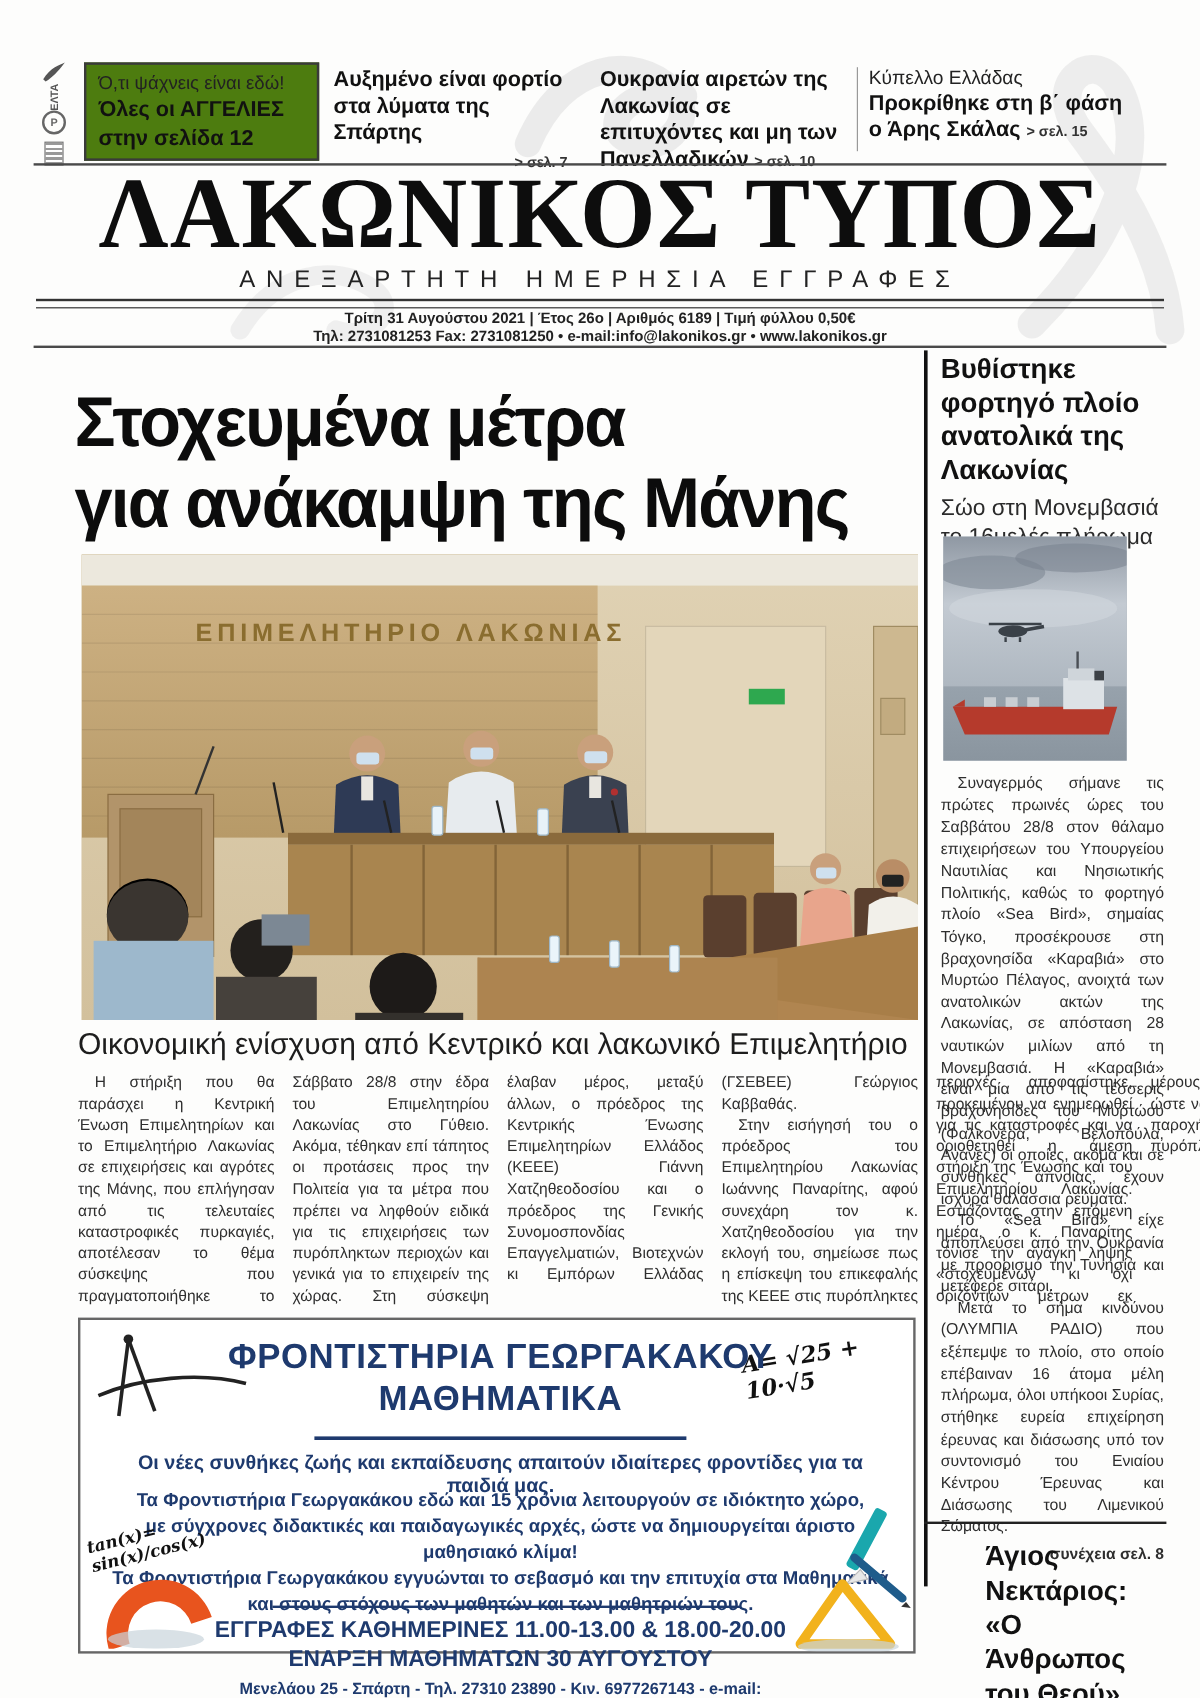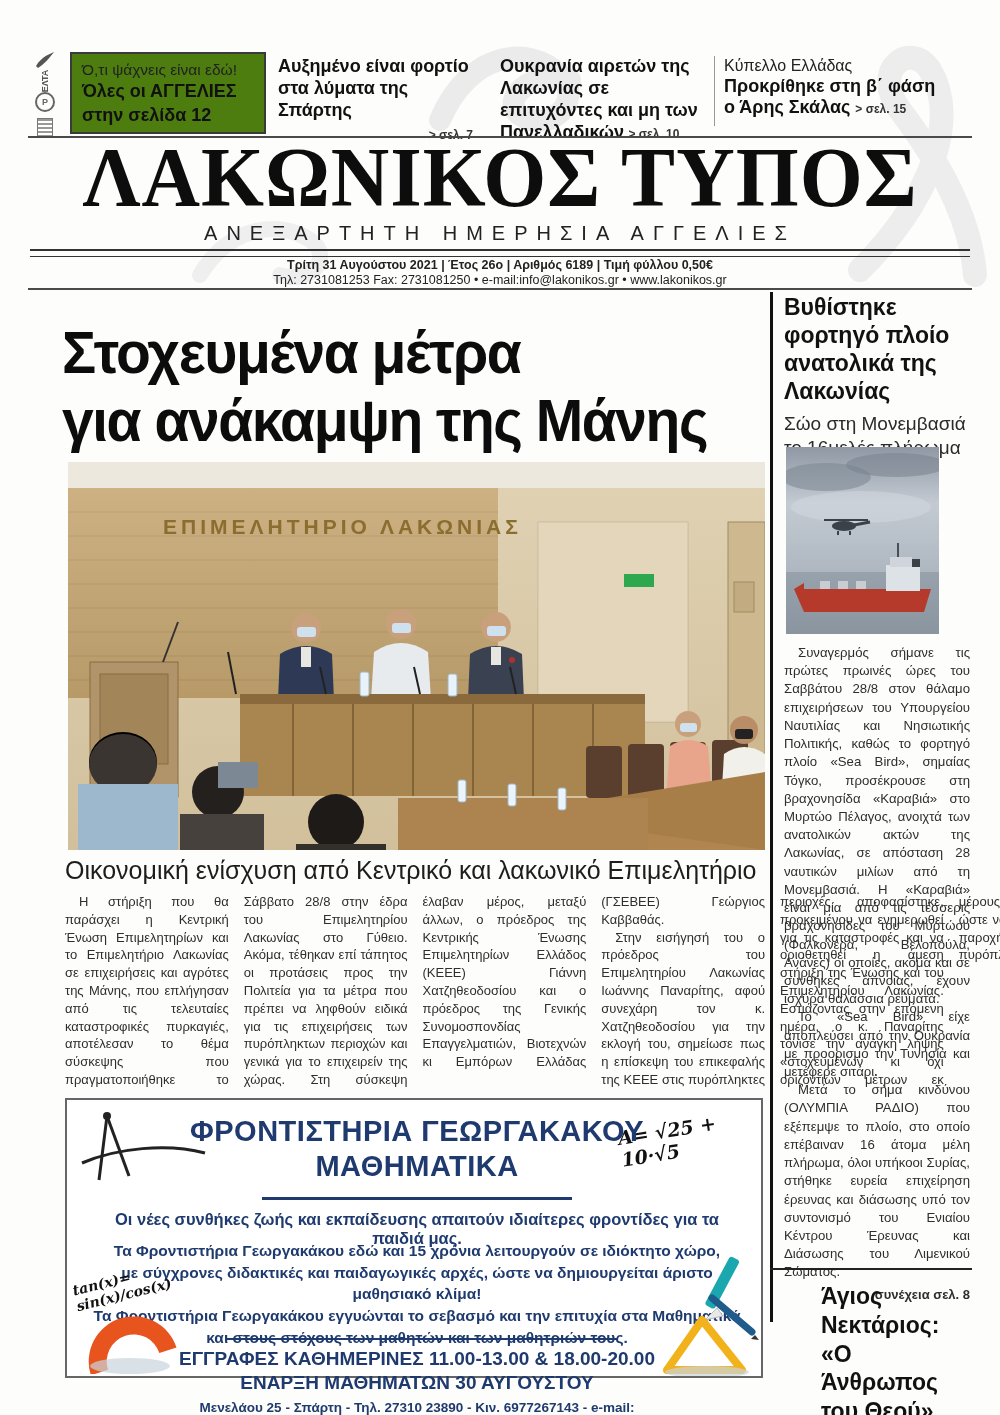--- a/index.html
+++ b/index.html
@@ -29,21 +29,21 @@
   .wm{color:#d9d9d9;opacity:.65;font-family:"DejaVu Serif",serif;font-style:italic;pointer-events:none;}
 
   
   .mast-title{left:40px;top:138px;width:920px;text-align:center;
               font-family:"Liberation Serif","DejaVu Serif",serif;font-weight:bold;
               font-size:81px;line-height:1.0;color:#0d0d0d;letter-spacing:1px;transform:scaleY(1.04);}
   .mast-sub{left:40px;top:222px;width:920px;text-align:center;font-size:20px;letter-spacing:9px;
             color:#222;font-weight:500;}
   .dblrule{left:30px;top:249px;width:940px;height:5px;border-top:2px solid #333;border-bottom:1px solid #333;}
   .dateline{left:40px;top:258px;width:920px;text-align:center;font-size:12.5px;font-weight:bold;color:#222;}
-  .contact{left:40px;top:273px;width:920px;text-align:center;font-size:12.5px;font-weight:normal;color:#222;}
+  .contact{left:40px;top:273px;width:920px;text-align:center;font-size:12.5px;font-weight:bold;color:#222;}
   .mastrule{left:28px;top:288px;width:944px;height:2px;background:#4a4a4a;}
 
   
   .kicker{left:65px;top:295px;width:700px;font-size:20px;font-weight:bold;color:#111;}
   .headline{left:62px;top:320px;width:710px;font-size:57px;font-weight:bold;line-height:1.16;
             letter-spacing:-1.5px;color:#0c0c0c;transform:scaleY(1.03);}
   .leadphoto{left:68px;top:462px;width:697px;height:388px;background:#cbb791;overflow:hidden;}
   .subhead{left:65px;top:856px;width:700px;font-size:25px;font-weight:400;color:#1d1d1d;}
   .bodycols{left:65px;top:893px;width:700px;height:200px;column-count:4;column-gap:15px;
             font-size:13px;line-height:1.37;text-align:justify;color:#2e2e2e;}
@@ -123,21 +123,21 @@
 
   <div class="abs teaser" style="left:724px;top:56px;width:230px;">
     <div class="k">Κύπελλο Ελλάδας</div>
     <div class="t">Προκρίθηκε στη β΄ φάση</div>
     <div class="t"><span>ο Άρης Σκάλας</span> <span class="pageref">&gt; σελ. 15</span></div>
   </div>
 
   <div class="abs toprule"></div>
 
   <div class="abs mast-title">ΛΑΚΩΝΙΚΟΣ ΤΥΠΟΣ</div>
-  <div class="abs mast-sub">ΑΝΕΞΑΡΤΗΤΗ ΗΜΕΡΗΣΙΑ ΑΓΓΕΛΙΕΣ</div>
+  <div class="abs mast-sub">ΑΝΕΞΑΡΤΗΤΗ ΗΜΕΡΗΣΙΑ ΕΓΓΡΑΦΕΣ</div>
   <div class="abs dblrule"></div>
   <div class="abs dateline">Τρίτη 31 Αυγούστου 2021 | Έτος 26ο | Αριθμός 6189 | Τιμή φύλλου 0,50€</div>
   <div class="abs contact">Τηλ: 2731081253 Fax: 2731081250 • e-mail:info@lakonikos.gr • www.lakonikos.gr</div>
   <div class="abs mastrule"></div>
 
   <div class="abs headline">
     <div>Στοχευμένα μέτρα</div>
     <div>για ανάκαμψη της Μάνης</div>
   </div>
 

